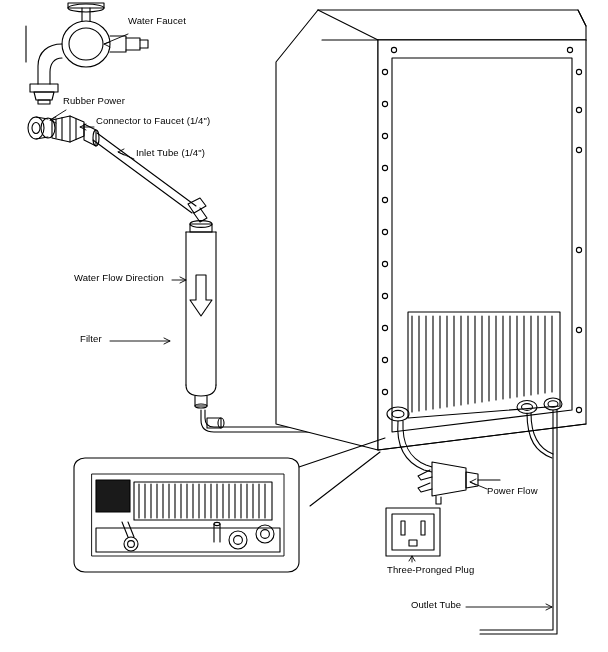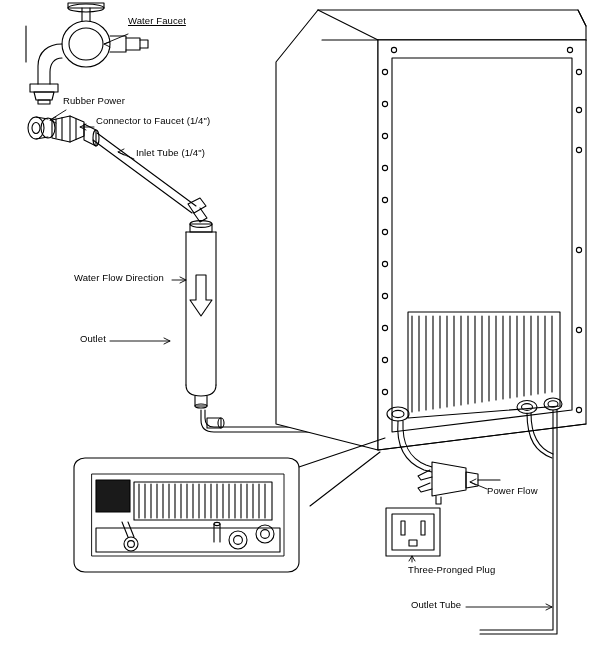--- a/index.html
+++ b/index.html
@@ -249,32 +249,32 @@
         <path d="M412 562 L412 556"></path>
         <path d="M409 561 L412 556 L415 561"></path>
 
         <path d="M466 607 L552 607"></path>
         <path d="M546 604 L552 607 L546 610"></path>
       </g>
 
     </g>
   </svg>
 
-  <div class="lbl" style="left:128px; top:15px;text-decoration:underline;">Water Faucet</div>
+  <div class="lbl" style="left:128px; top:15px;">Water Faucet</div>
 
   <div class="lbl" style="left:63px; top:95px;">Rubber Power</div>
 
   <div class="lbl" style="left:96px; top:115px;">Connector to Faucet (1/4")</div>
 
   <div class="lbl" style="left:136px; top:147px;">Inlet Tube (1/4")</div>
 
   <div class="lbl" style="left:74px; top:272px;">Water Flow Direction</div>
 
-  <div class="lbl" style="left:80px; top:333px;">Outlet</div>
+  <div class="lbl" style="left:80px; top:333px;">Filter</div>
 
   <div class="lbl" style="left:487px; top:485px;">Power Flow</div>
 
-  <div class="lbl" style="left:408px; top:564px;">Three-Pronged Plug</div>
+  <div class="lbl" style="left:387px; top:564px;">Three-Pronged Plug</div>
 
   <div class="lbl" style="left:411px; top:599px;text-align:center;">Outlet Tube</div>
 
 
 </div>
 
 </body></html>

